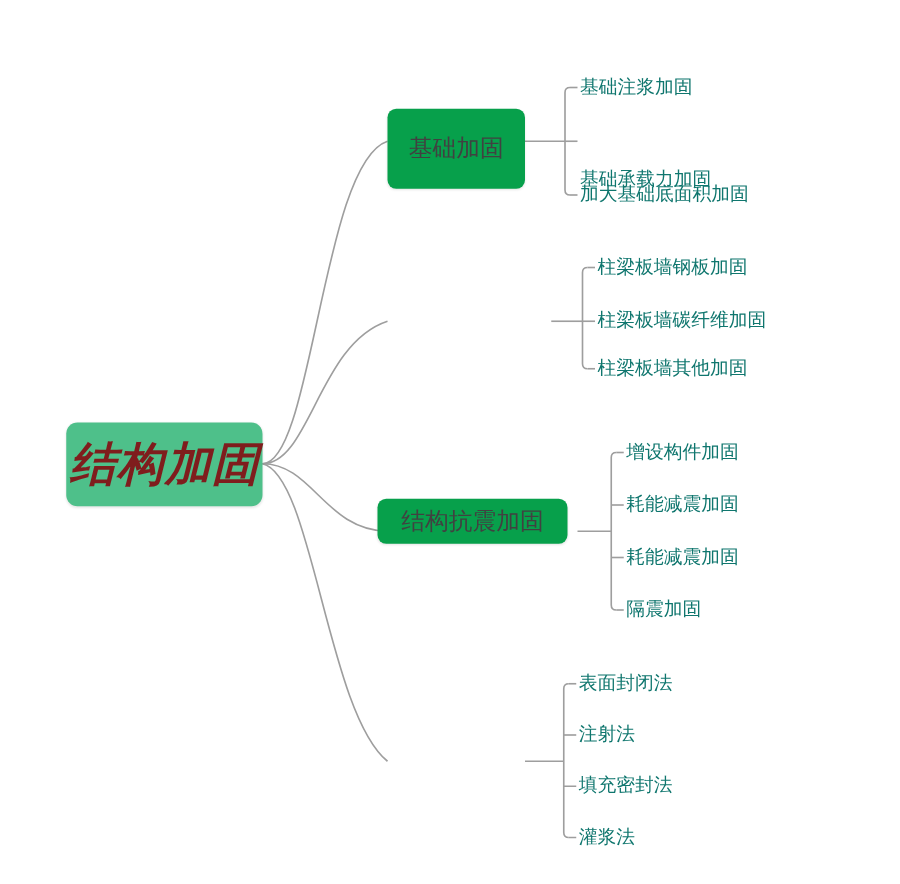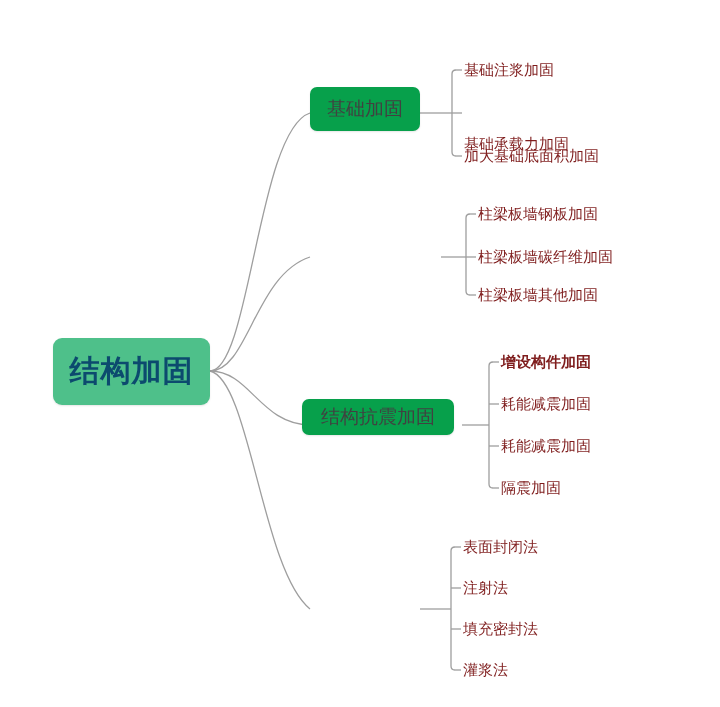--- a/index.html
+++ b/index.html
@@ -32,39 +32,40 @@
     box-sizing: border-box;
     display: flex;
     align-items: center;
     justify-content: center;
     white-space: nowrap;
   }
 
   .root-node {
     background: #4ec08a;
     border-radius: 9px;
-    color: #0c4a6e;
-    font-size: 30px;
+    color: #7f1d1d;
+    font-size: 37px;
     font-weight: bold;
     letter-spacing: 1px;
     box-shadow: 0 1px 2px rgba(0,0,0,0.10);
+    font-style: italic;
   }
 
   .branch-node {
     background: #07a04b;
     border-radius: 7px;
     color: #414141;
     font-size: 19px;
     font-weight: normal;
     box-shadow: 0 1px 2px rgba(0,0,0,0.10);
   }
 
   .leaf-node {
     position: absolute;
-    color: #7f1d1d;
+    color: #0f766e;
     font-size: 15px;
     white-space: nowrap;
     line-height: 1;
   }
 </style>
 </head>
 <body>
 
 <div id="canvas">
 
@@ -99,21 +100,21 @@
     <path d="M 455 547 L 461 547" fill="none" stroke="#9e9e9e" stroke-width="1.3"></path>
     <path d="M 451 588 L 461 588" fill="none" stroke="#9e9e9e" stroke-width="1.3"></path>
     <path d="M 451 629 L 461 629" fill="none" stroke="#9e9e9e" stroke-width="1.3"></path>
     <path d="M 455 670 L 461 670" fill="none" stroke="#9e9e9e" stroke-width="1.3"></path>
   </svg>
 
   <div class="node root-node" style="left:53px; top:338px; width:157px; height:67px;">
     <span>结构加固</span>
   </div>
 
-  <div class="node branch-node" style="left:310px; top:87px; width:110px; height:44px;">
+  <div class="node branch-node" style="left:310px; top:87px; width:110px; height:64px;">
     <span>基础加固</span>
   </div>
   <div class="leaf-node" style="left:464px; top:62px;">
     <span>基础注浆加固</span>
   </div>
   <div class="leaf-node" style="left:464px; top:105px;margin-top:31px;">
     <span>基础承载力加固</span>
   </div>
   <div class="leaf-node" style="left:464px; top:148px;">
     <span>加大基础底面积加固</span>
@@ -125,21 +126,21 @@
   <div class="leaf-node" style="left:478px; top:249px;">
     <span>柱梁板墙碳纤维加固</span>
   </div>
   <div class="leaf-node" style="left:478px; top:287px;">
     <span>柱梁板墙其他加固</span>
   </div>
 
   <div class="node branch-node" style="left:302px; top:399px; width:152px; height:36px;">
     <span>结构抗震加固</span>
   </div>
-  <div class="leaf-node" style="left:501px; top:354px;font-weight:bold;">
+  <div class="leaf-node" style="left:501px; top:354px;">
     <span>增设构件加固</span>
   </div>
   <div class="leaf-node" style="left:501px; top:396px;">
     <span>耗能减震加固</span>
   </div>
   <div class="leaf-node" style="left:501px; top:438px;">
     <span>耗能减震加固</span>
   </div>
   <div class="leaf-node" style="left:501px; top:480px;">
     <span>隔震加固</span>

